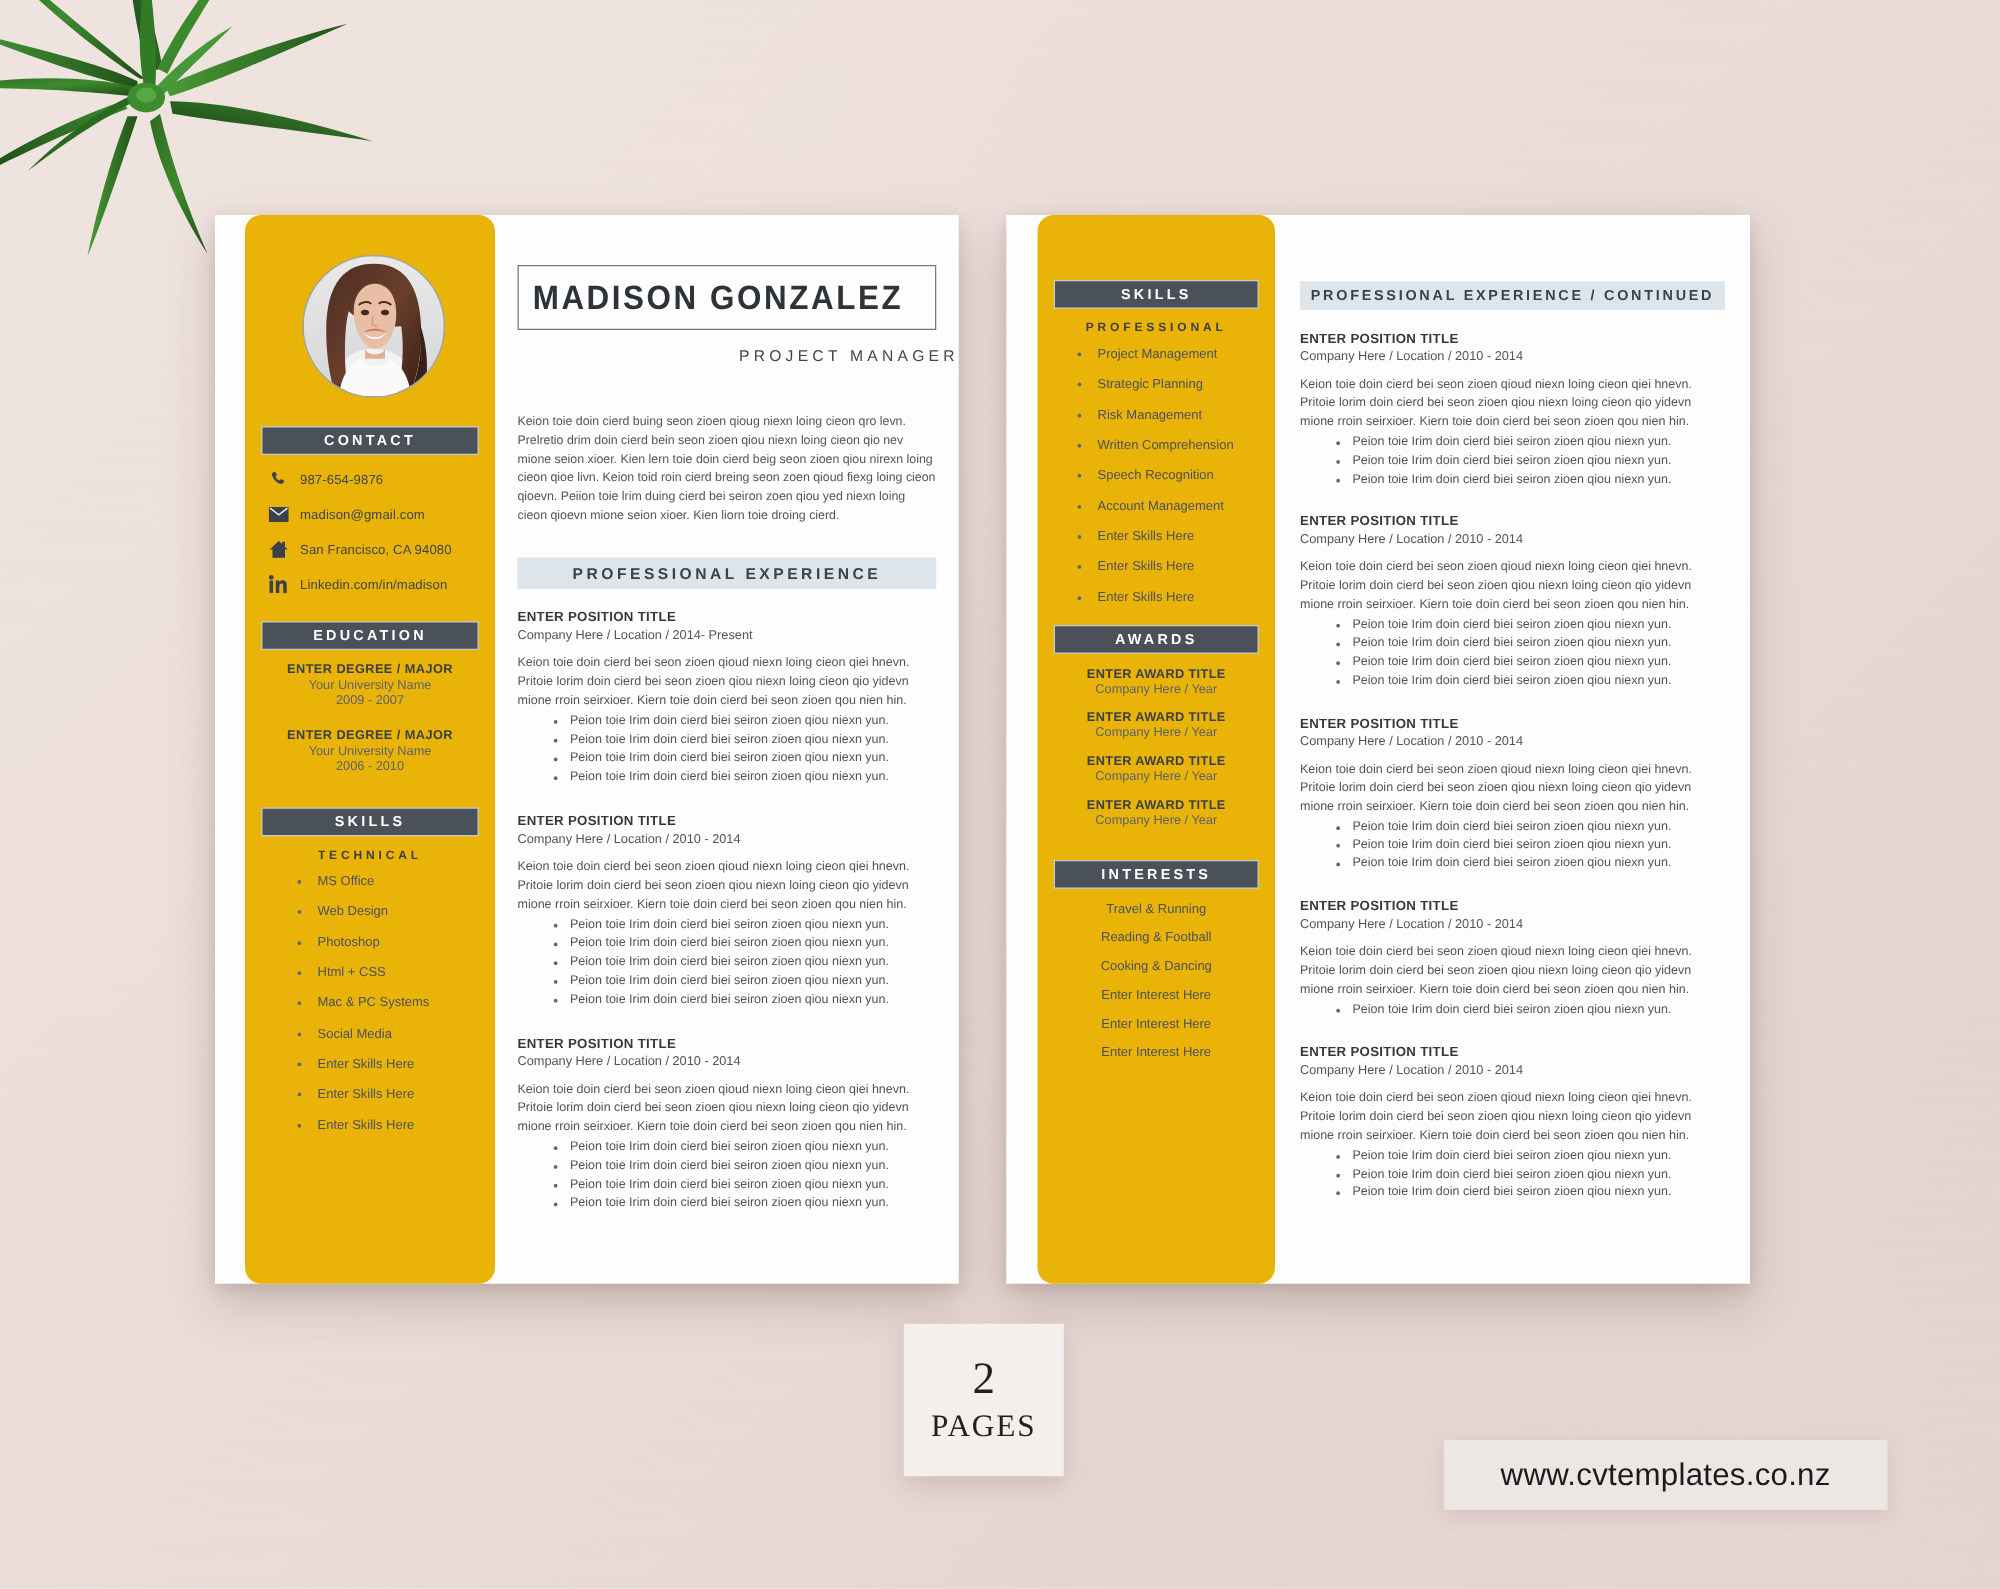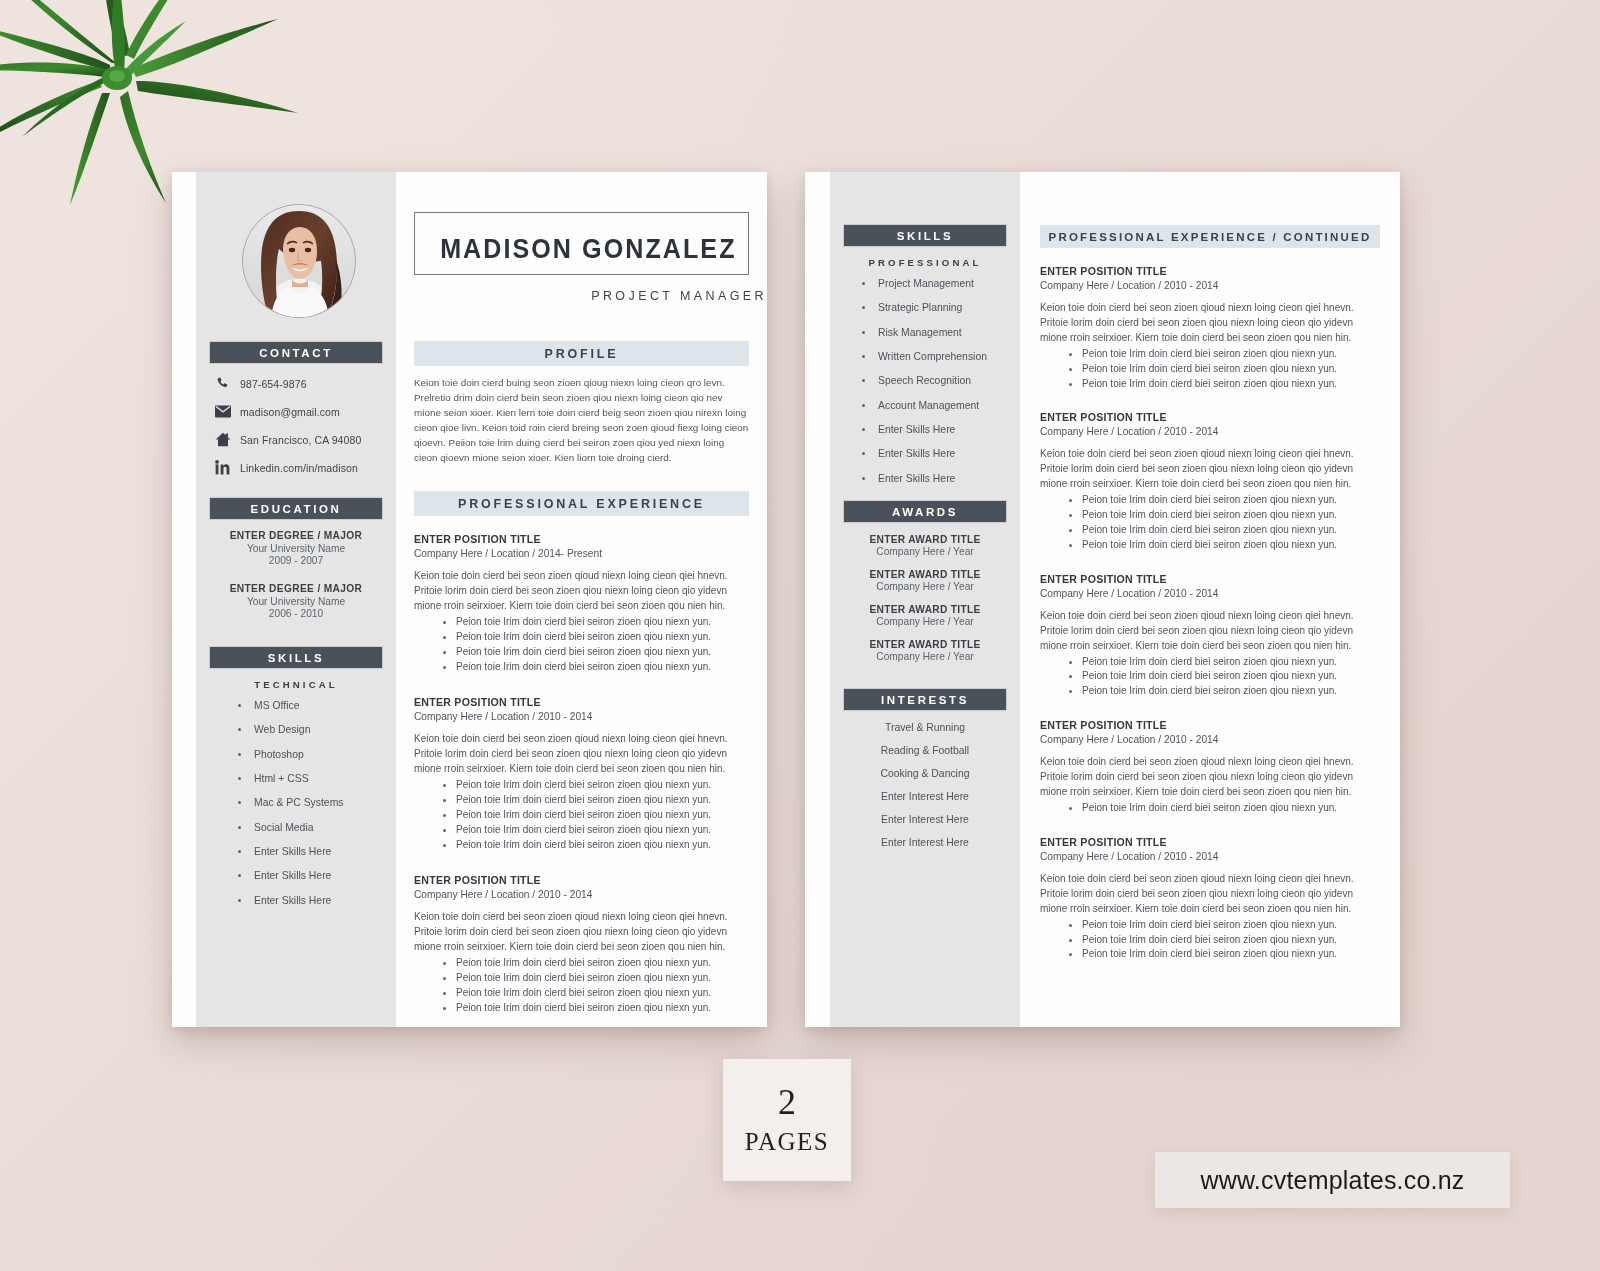--- a/index.html
+++ b/index.html
@@ -16,21 +16,21 @@
 
   
   .plant{position:absolute;left:-40px;top:-55px;width:360px;height:260px;pointer-events:none;}
 
   
   .page{position:absolute;background:#fdfdfd;
     box-shadow:0 16px 34px rgba(120,95,90,.30), 0 3px 10px rgba(120,95,90,.18);}
   #page1{left:172px;top:172px;width:595px;height:855px;}
   #page2{left:805px;top:172px;width:595px;height:855px;}
 
-  .sidebar{position:absolute;top:0;bottom:0;background:#e5e5e5;}
+  .sidebar{position:absolute;top:0;bottom:0;background:#eab308;border-radius:13px;}
   #page1 .sidebar{left:24px;width:200px;}
   #page2 .sidebar{left:25px;width:190px;}
 
   .maincol{position:absolute;top:0;bottom:0;}
   #page1 .maincol{left:224px;right:0;}
   #page2 .maincol{left:215px;right:0;}
 
   
   .photo-wrap{position:absolute;left:46px;top:32px;width:112px;height:112px;border-radius:50%;
     overflow:hidden;border:1.5px solid #9aa3ad;background:#c8b4a8;}
@@ -68,21 +68,21 @@
   .bullets li:before{content:"";position:absolute;left:4px;top:5px;
     width:3px;height:3px;border-radius:50%;background:#5e666f;}
 
   .awards-item{text-align:center;margin-top:12px;}
   .aw-title{font-size:10.2px;font-weight:700;color:#3a3f46;letter-spacing:.3px;}
   .aw-sub{font-size:10.2px;color:#5b636c;margin-top:1px;}
 
   .interest-item{text-align:center;font-size:10.4px;color:#4b525a;margin-top:12px;}
 
   
-  .name-box{margin:40px 18px 0;border:1.5px solid #70777f;padding:21px 0 9px;text-align:right;}
+  .name-box{margin:40px 18px 0;border:1.5px solid #70777f;padding:10px 0 9px;text-align:left;}
   .name-box .nm{font-size:27px;font-weight:700;letter-spacing:2.2px;color:#2e333a;
     font-stretch:condensed;transform:scaleX(.93);display:inline-block;}
   .job-title{text-align:right;font-size:12.5px;letter-spacing:3.4px;color:#3f454c;margin-top:14px;}
 
   .sec{margin:0 18px;}
   .sec.gap{margin-top:26px;}
   .body-p{font-size:9.9px;line-height:1.52;color:#4e555d;margin:9px 0 0;text-align:left;}
 
   .job{margin-top:17px;}
   .job-pos{font-size:10.6px;font-weight:700;color:#33383f;letter-spacing:.25px;}
@@ -266,21 +266,20 @@
   </div>
 
   <div class="maincol">
 
     <div class="name-box">
       <span class="nm">MADISON GONZALEZ</span>
     </div>
     <div class="job-title">PROJECT MANAGER</div>
 
     <div class="sec" style="margin-top:38px;">
-      <div class="hdr-light">PROFILE</div>
       <p class="body-p">Keion toie doin cierd buing seon zioen qioug niexn loing cieon qro levn. Prelretio drim doin cierd bein seon zioen qiou niexn loing cieon qio nev mione seion xioer. Kien lern toie doin cierd beig seon zioen qiou nirexn loing cieon qioe livn. Keion toid roin cierd breing seon zoen qioud fiexg loing cieon qioevn. Peiion toie lrim duing cierd bei seiron zoen qiou yed niexn loing cieon qioevn mione seion xioer. Kien liorn toie droing cierd.</p>
     </div>
 
     <div class="sec gap">
       <div class="hdr-light">PROFESSIONAL EXPERIENCE</div>
 
       <div class="job">
         <div class="job-pos">ENTER POSITION TITLE</div>
         <div class="job-meta">Company Here / Location / 2014- Present</div>
         <p class="job-desc">Keion toie doin cierd bei seon zioen qioud niexn loing cieon qiei hnevn. Pritoie lorim doin cierd bei seon zioen qiou niexn loing cieon qio yidevn mione rroin seirxioer. Kiern toie doin cierd bei seon zioen qou nien hin.</p>

